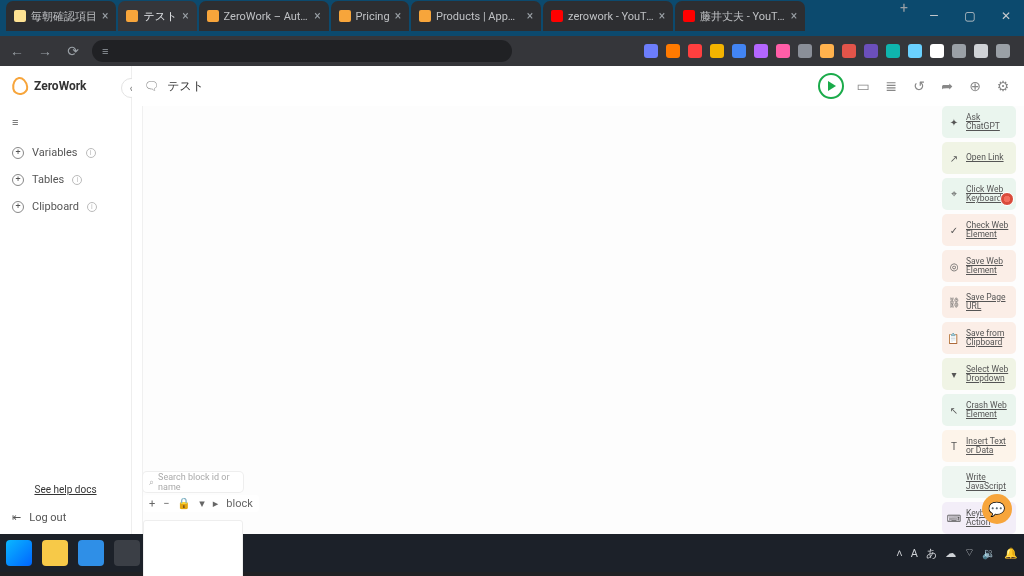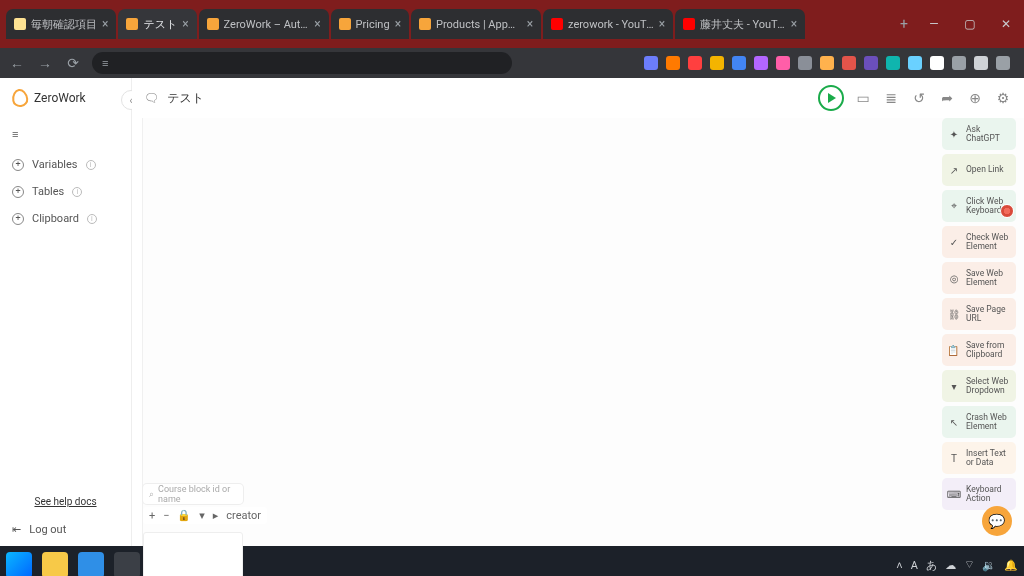--- a/index.html
+++ b/index.html
@@ -1,40 +1,40 @@
 <!DOCTYPE html>
 <html><head>
 <meta charset="utf-8">
 <style>
 * { margin: 0; padding: 0; box-sizing: border-box; font-family: -apple-system, BlinkMacSystemFont, "Segoe UI", Roboto, sans-serif; }
 html, body { width: 1024px; height: 576px; overflow: hidden; background: #202124; }
 
 
-.titlebar { height: 48px; background: #7f1d1d; display: flex; align-items: center; }
+.titlebar { height: 36px; background: #0c4a6e; display: flex; align-items: flex-start; }
 .tabstrip { display: flex; height: 32px; align-items: center; padding-left: 6px; flex: 1; }
 .tab { height: 30px; background: #2d2e31; color: #bfc1c4; font-size: 11px; display: flex; align-items: center; padding: 0 8px; border-radius: 7px 7px 0 0; margin-right: 2px; max-width: 130px; min-width: 0; gap: 5px; cursor: pointer; }
 .tab.active { background: #35363a; color: #e8eaed; }
 .tab .fav { width: 12px; height: 12px; border-radius: 2px; flex-shrink: 0; }
 .tab .lbl { white-space: nowrap; overflow: hidden; text-overflow: ellipsis; flex: 1; }
 .tab .x { font-size: 12px; color: #9aa0a6; flex-shrink: 0; }
 .newtab { color: #9aa0a6; width: 24px; text-align: center; font-size: 14px; cursor: pointer; }
 .winctrl { display: flex; color: #c9cbce; height: 32px; }
 .winctrl div { width: 36px; display: flex; align-items: center; justify-content: center; font-size: 12px; cursor: pointer; }
 
 .addrbar { height: 30px; background: #35363a; display: flex; align-items: center; padding: 0 8px; gap: 10px; }
 .navbtn { color: #9aa0a6; width: 18px; text-align: center; font-size: 14px; cursor: pointer; }
 .urlbox { flex: 0 0 420px; height: 22px; background: #202124; border-radius: 11px; display: flex; align-items: center; padding: 0 10px; color: #9aa0a6; font-size: 11px; gap: 6px; }
 .urlbox .urltxt { color: #c9cbce; }
 .ext { flex: 1; display: flex; justify-content: flex-end; align-items: center; gap: 8px; padding-right: 6px; }
 .ext .ei { width: 14px; height: 14px; border-radius: 3px; cursor: pointer; }
 
 
 .app { height: 468px; background: #fff; display: flex; position: relative; }
 .sidebar { width: 132px; border-right: 1px solid #eee; display: flex; flex-direction: column; background: #fff; position: relative; }
-.brand { height: 40px; display: flex; align-items: center; padding: 16px 12px; gap: 6px; font-size: 12px; font-weight: 400; color: #333; position: relative; text-align: right; }
+.brand { height: 40px; display: flex; align-items: center; padding: 16px 12px; gap: 6px; font-size: 12px; font-weight: 700; color: #333; position: relative; text-align: right; }
 .brand .logo { width: 16px; height: 18px; border: 2px solid #f7a53b; border-radius: 50% 50% 50% 50% / 60% 60% 40% 40%; transform: rotate(-8deg); }
 .collapse { position: absolute; right: -10px; top: 12px; width: 20px; height: 20px; border-radius: 50%; background: #fff; border: 1px solid #e3e3e3; display: flex; align-items: center; justify-content: center; font-size: 10px; color: #888; cursor: pointer; }
 
 .sb-back { display: flex; align-items: center; gap: 8px; padding: 10px 12px; font-size: 11px; color: #555; cursor: pointer; }
 .sb-item { display: flex; align-items: center; gap: 8px; padding: 7px 12px; font-size: 11px; color: #555; cursor: pointer; }
 .sb-item .plus { width: 12px; height: 12px; border: 1.2px solid #888; border-radius: 50%; display: flex; align-items: center; justify-content: center; font-size: 9px; line-height: 1; }
 .sb-item .info { width: 10px; height: 10px; border: 1px solid #bbb; border-radius: 50%; font-size: 7px; display: flex; align-items: center; justify-content: center; color: #bbb; }
 .sb-spacer { flex: 1; }
 .sb-link { text-align: center; font-size: 10px; text-decoration: underline; color: #333; margin-bottom: 6px; cursor: pointer; }
 .sb-btn { margin: 0 10px 14px; background: #5b2b82; color: #fff; font-size: 10px; border-radius: 5px; padding: 7px 4px; display: flex; align-items: center; justify-content: center; gap: 5px; cursor: pointer; }
@@ -55,21 +55,21 @@
   background-size: 12px 12px; background-color: #fdfdfd; border-left: 1px solid #f0f0f0; }
 
 .search-pill { position: absolute; left: 0; bottom: 42px; width: 100px; height: 20px; background: #fff; border-radius: 4px; box-shadow: 0 0 0 1px #eee; display: flex; align-items: center; padding: 0 6px; font-size: 9px; color: #aaa; gap: 4px; }
 .zoomrow { position: absolute; left: 0; bottom: 22px; display: flex; align-items: center; gap: 8px; font-size: 11px; color: #666; background: #fff; padding: 2px 6px; border-radius: 3px; }
 .zoomrow span { cursor: pointer; }
 .minimap { position: absolute; left: 0; bottom: -58px; width: 100px; height: 72px; background: #fff; border: 1px solid #eee; border-radius: 3px; }
 
 .palette { position: absolute; top: 40px; right: 8px; bottom: 0; width: 74px; overflow: hidden; }
 .pal-item { height: 32px; margin-bottom: 4px; border-radius: 5px; display: flex; align-items: center; padding: 0 5px; gap: 5px; font-size: 8.5px; color: #555; cursor: grab; position: relative; }
 .pal-item .pic { width: 14px; height: 14px; display: flex; align-items: center; justify-content: center; font-size: 10px; flex-shrink: 0; }
-.pal-item .pt { line-height: 1.1; }
+.pal-item .pt { line-height: 1.1; text-decoration: underline; }
 .cursor-ind { position: absolute; right: 2px; top: 14px; width: 14px; height: 14px; background: radial-gradient(circle, #f26b5b 40%, #d94a3a 41%); border-radius: 50%; border: 1.5px solid #fff; }
 
 .chat-fab { position: absolute; right: 12px; bottom: 10px; width: 30px; height: 30px; background: #f7a53b; border-radius: 50%; display: flex; align-items: center; justify-content: center; color: #fff; font-size: 14px; cursor: pointer; }
 
 
 .taskbar { height: 38px; background: #1c2129; display: flex; align-items: center; padding: 0 6px; gap: 10px; }
 .taskbar .ti { width: 26px; height: 26px; border-radius: 4px; display: flex; align-items: center; justify-content: center; cursor: pointer; }
 .taskbar .tray { margin-left: auto; display: flex; align-items: center; gap: 8px; color: #cfd2d6; font-size: 11px; }
 </style>
 </head>
@@ -196,29 +196,29 @@
       <div class="tb-ic">≣</div>
       <div class="tb-ic">↺</div>
       <div class="tb-ic">➦</div>
       <div class="tb-ic">⊕</div>
       <div class="tb-ic">⚙</div>
     </div>
 
     <div class="canvas">
       <div class="search-pill">
         <span>⌕</span>
-        <span>Course block id or name</span>
+        <span>Search block id or name</span>
       </div>
       <div class="zoomrow">
         <span>+</span>
         <span>−</span>
         <span>🔒</span>
         <span>▾</span>
         <span>▸</span>
-        <span>creator</span>
+        <span>block</span>
       </div>
       <div class="minimap"></div>
     </div>
 
     <div class="palette" id="palette">
         <div class="pal-item" style="background: rgb(234, 245, 238);">
           <span class="pic">✦</span>
           <span class="pt">Ask ChatGPT</span>
         </div>
         <div class="pal-item" style="background: rgb(240, 244, 229);">
@@ -250,20 +250,24 @@
           <span class="pic">▾</span>
           <span class="pt">Select Web Dropdown</span>
         </div>
         <div class="pal-item" style="background: rgb(234, 245, 238);">
           <span class="pic">↖</span>
           <span class="pt">Crash Web Element</span>
         </div>
         <div class="pal-item" style="background: rgb(253, 244, 234);">
           <span class="pic">T</span>
           <span class="pt">Insert Text or Data</span>
+        </div>
+        <div class="pal-item" style="background: rgb(238, 246, 241);">
+          <span class="pic"></span>
+          <span class="pt">Write JavaScript</span>
         </div>
         <div class="pal-item" style="background: rgb(243, 238, 248);">
           <span class="pic">⌨</span>
           <span class="pt">Keyboard Action</span>
         </div>
       </div>
     <div class="chat-fab">💬</div>
   </div>
 </div>
 

